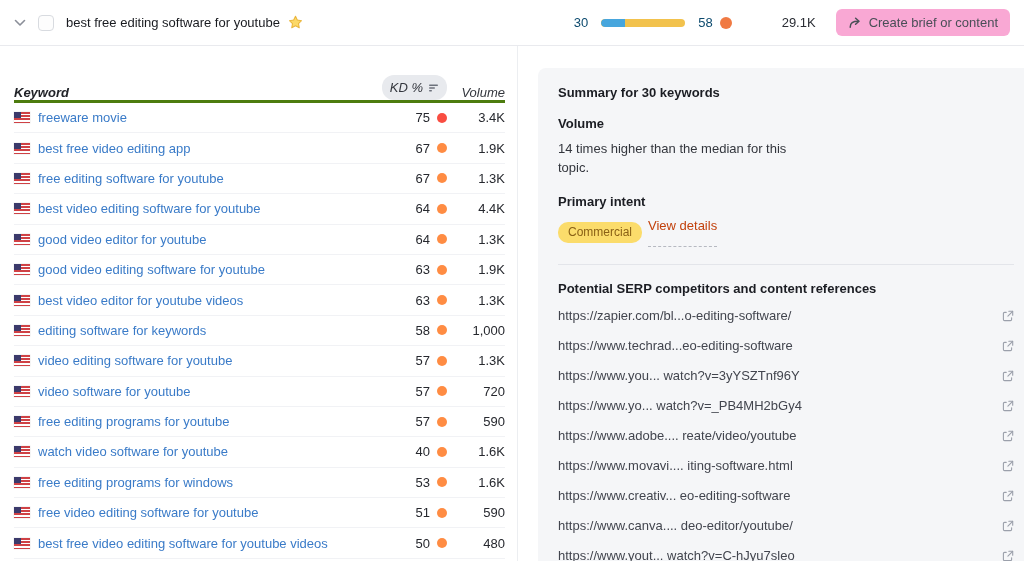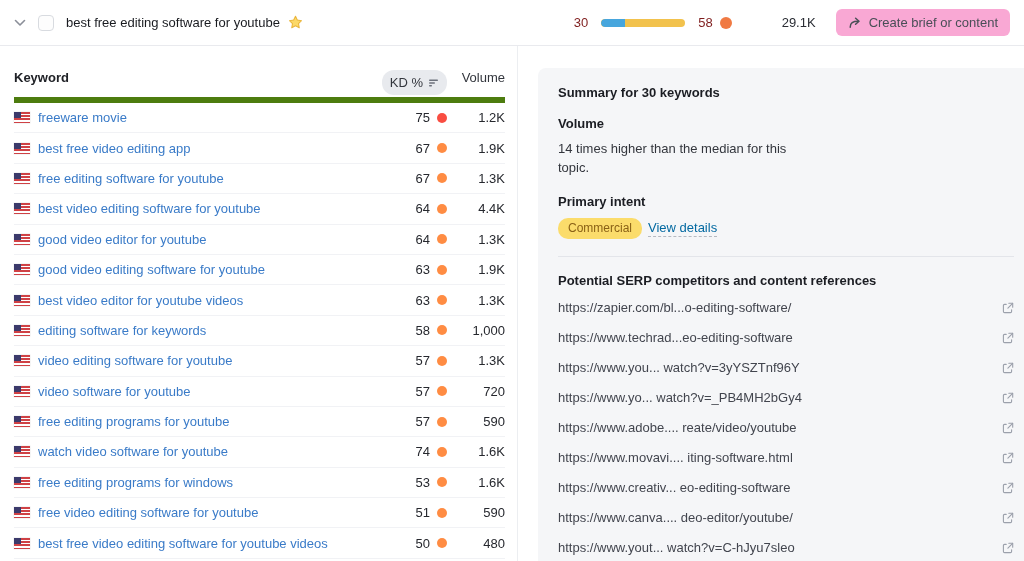--- a/index.html
+++ b/index.html
@@ -15,43 +15,43 @@
     border-bottom:1px solid #e9eaee; background:#fff;
   }
   .chevron { display:inline-flex; margin-right:12px; cursor:pointer; }
   .checkbox {
     width:16px; height:16px; border:1px solid #d8dbe0; border-radius:4px;
     background:#fdfdfd; margin-right:12px; cursor:pointer;
   }
   .topic-title { font-size:13px; color:#191b20; margin-right:8px; }
   .star { display:inline-flex; cursor:pointer; }
   .metrics { margin-left:auto; display:flex; align-items:center; }
-  .metric-num { font-size:13px; color:#7f1d1d; }
+  .metric-num { font-size:13px; color:#0c4a6e; }
   .kd-bar {
     width:84px; height:8px; border-radius:4px; overflow:hidden;
     margin:0 13px; display:flex; background:var(--bar-yellow);
   }
   .kd-bar-fill { height:100%; background:var(--bar-blue); border-radius:4px 0 0 4px; }
   .top-dot {
     width:12px; height:12px; border-radius:50%; background:var(--top-dot);
     margin-left:7px;
   }
   .top-volume { margin-left:50px; font-size:13px; color:#2a2d34; }
   .create-btn {
     margin-left:20px; height:27px; display:flex; align-items:center; gap:7px;
     padding:0 12px; background:#f9a8d4; border:none; border-radius:6px;
     color:#494e57; font-size:13px; font-family:inherit; cursor:pointer;
   }
   
   .table-area {
     position:absolute; top:46px; left:0; width:518px; bottom:0;
     padding:0 12px 0 14px; border-right:1px solid #eceef1; background:#fff;
   }
-  .thead { display:flex; align-items:flex-start; margin-top:24px; height:33px;
-           border-bottom:6px solid #4d7c0f; }
+  .thead { display:flex; align-items:flex-end; margin-top:24px; height:33px;
+           border-bottom:3px solid #4d7c0f;font-style:italic; }
   .col-kw { flex:1; display:flex; align-items:center; }
   .col-kd { width:80px; display:flex; align-items:center; justify-content:flex-end; }
   .col-vol { width:58px; text-align:right; }
   .th-kw { font-weight:bold; color:#202227; }
   .th-kd-box {
     display:flex; align-items:center; gap:6px; background:#e8eaee;
     border-radius:12px; padding:5px 8px; color:#33363d; cursor:pointer;
   }
   .th-vol { color:#33363d; }
   .trow { display:flex; align-items:center; height:30.4px; border-bottom:1px solid #f1f2f5; }
@@ -78,22 +78,22 @@
   .vol-stats { margin-left:1px; color:#33363d; }
   .stat-line { margin-bottom:7px; }
   .stat-label { color:#8b8f99; }
   .stat-value { color:#23262d; font-weight:bold; }
   .intent-row { display:flex; align-items:center; gap:6px; margin-top:9px; }
   .intent-badge {
     background:var(--badge-bg); color:var(--badge-text); font-size:12px;
     padding:3px 10px 4px; border-radius:10px;
   }
   .view-details {
-    color:#0369a1; cursor:pointer; text-decoration:none;
-    border-bottom:1px dashed #b6b9c1; padding-bottom:1px;
+    color:#c2410c; cursor:pointer; text-decoration:none;
+    border-bottom:1px dashed #b6b9c1; padding-bottom:13px;
   }
   .panel-divider { height:1px; background:#e3e5ea; margin:17px 0 0; }
   .serp-title { font-weight:bold; font-size:13px; color:#1b1d23; margin-top:16px; }
   .url-list { margin-top:5px; }
   .url-row { display:flex; align-items:center; gap:7px; height:30px;justify-content:space-between; }
   .url-link { color:#42454e; text-decoration:none; cursor:pointer; white-space:nowrap; }
   .ext-icon { display:inline-flex; cursor:pointer; }
 </style>
 </head>
 <body>
@@ -153,21 +153,21 @@
   <div>
       <div class="trow">
       <div class="col-kw">
         <span class="flag"></span>
         <a class="kw-link">freeware movie</a>
       </div>
       <div class="col-kd">
         <span class="kd-num">75</span>
         <span class="kd-dot" data-level="red"></span>
       </div>
-      <div class="col-vol vol-val">1.2K</div>
+      <div class="col-vol vol-val">3.4K</div>
     </div>
       <div class="trow">
       <div class="col-kw">
         <span class="flag"></span>
         <a class="kw-link">best free video editing app</a>
       </div>
       <div class="col-kd">
         <span class="kd-num">67</span>
         <span class="kd-dot" data-level="orange"></span>
       </div>
@@ -271,21 +271,21 @@
         <span class="kd-dot" data-level="orange"></span>
       </div>
       <div class="col-vol vol-val">590</div>
     </div>
       <div class="trow">
       <div class="col-kw">
         <span class="flag"></span>
         <a class="kw-link">watch video software for youtube</a>
       </div>
       <div class="col-kd">
-        <span class="kd-num">74</span>
+        <span class="kd-num">40</span>
         <span class="kd-dot" data-level="orange"></span>
       </div>
       <div class="col-vol vol-val">1.6K</div>
     </div>
       <div class="trow">
       <div class="col-kw">
         <span class="flag"></span>
         <a class="kw-link">free editing programs for windows</a>
       </div>
       <div class="col-kd">

